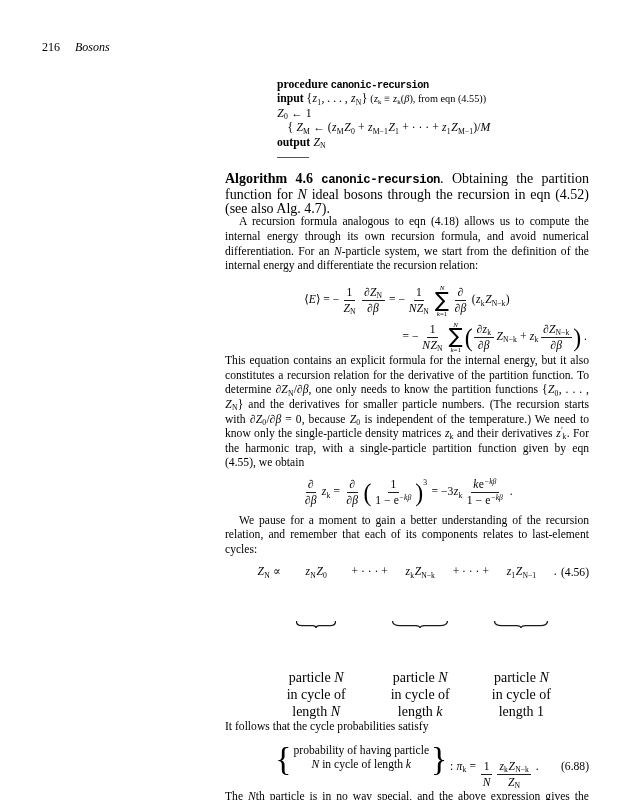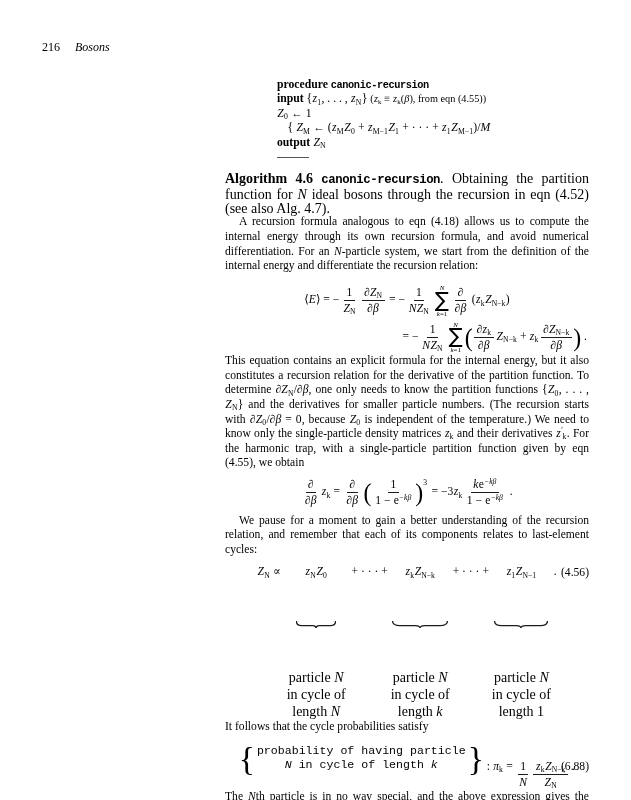--- a/index.html
+++ b/index.html
@@ -65,21 +65,21 @@
   .bigsup{align-self:flex-start;margin-top:1px;font-size:0.66em;line-height:1;}
 
   .ub{display:inline-flex;flex-direction:column;align-items:center;gap:40px;}
   .ub-inner{white-space:pre;}
   .ub-brace{display:block;margin-top:1px;line-height:0;}
   .ub-label{font-size:14px;line-height:1.2;text-align:center;margin-top:2px;}
   .ub-line{display:block;white-space:pre;}
 
   .cases{display:inline-flex;align-items:center;}
   .cases .bigd{font-size:2.9em;transform:none;line-height:0.75;}
-  .cases-mid{display:inline-flex;flex-direction:column;align-items:center;line-height:1.25;margin:0 2px;font-family:Liberation Mono, monospace;}
+  .cases-mid{display:inline-flex;flex-direction:column;align-items:center;line-height:1.25;margin:0 2px;}
   .cases-line{white-space:pre;}
 </style>
 </head>
 <body>
 
 <div class="page">
 
   <div class="running-head">
     <span>216</span><span class="chap">Bosons</span>
   </div>

